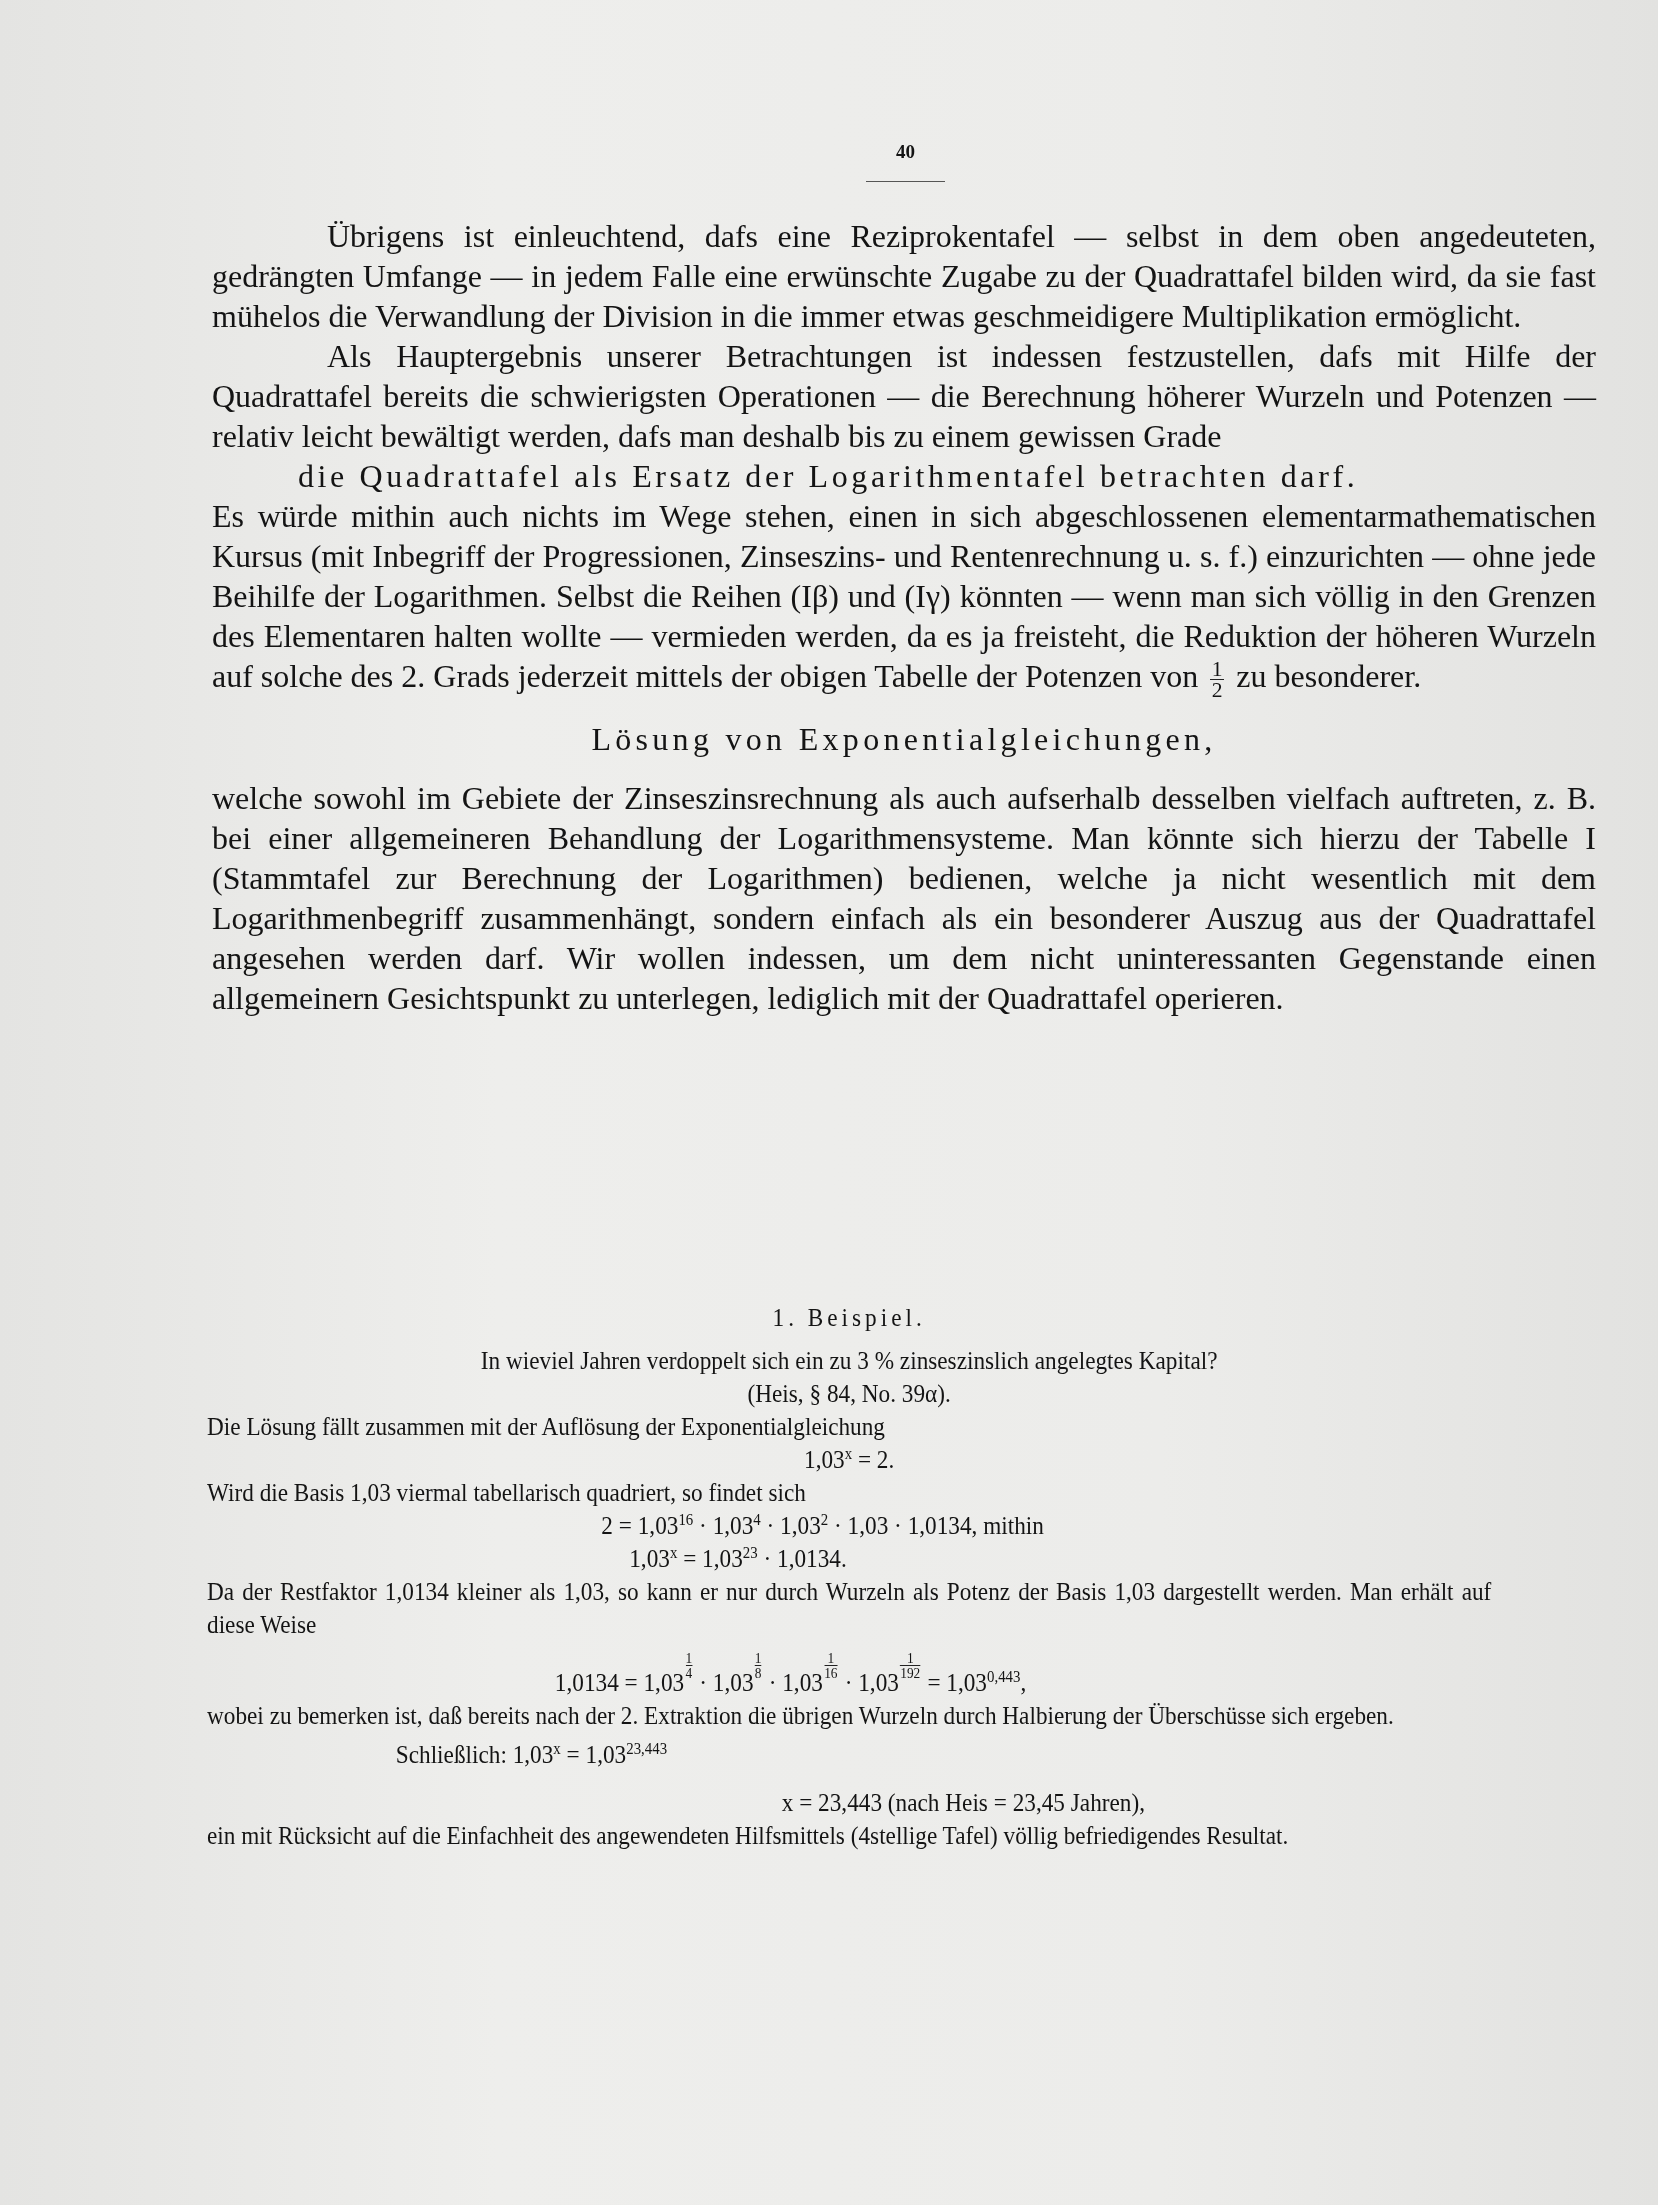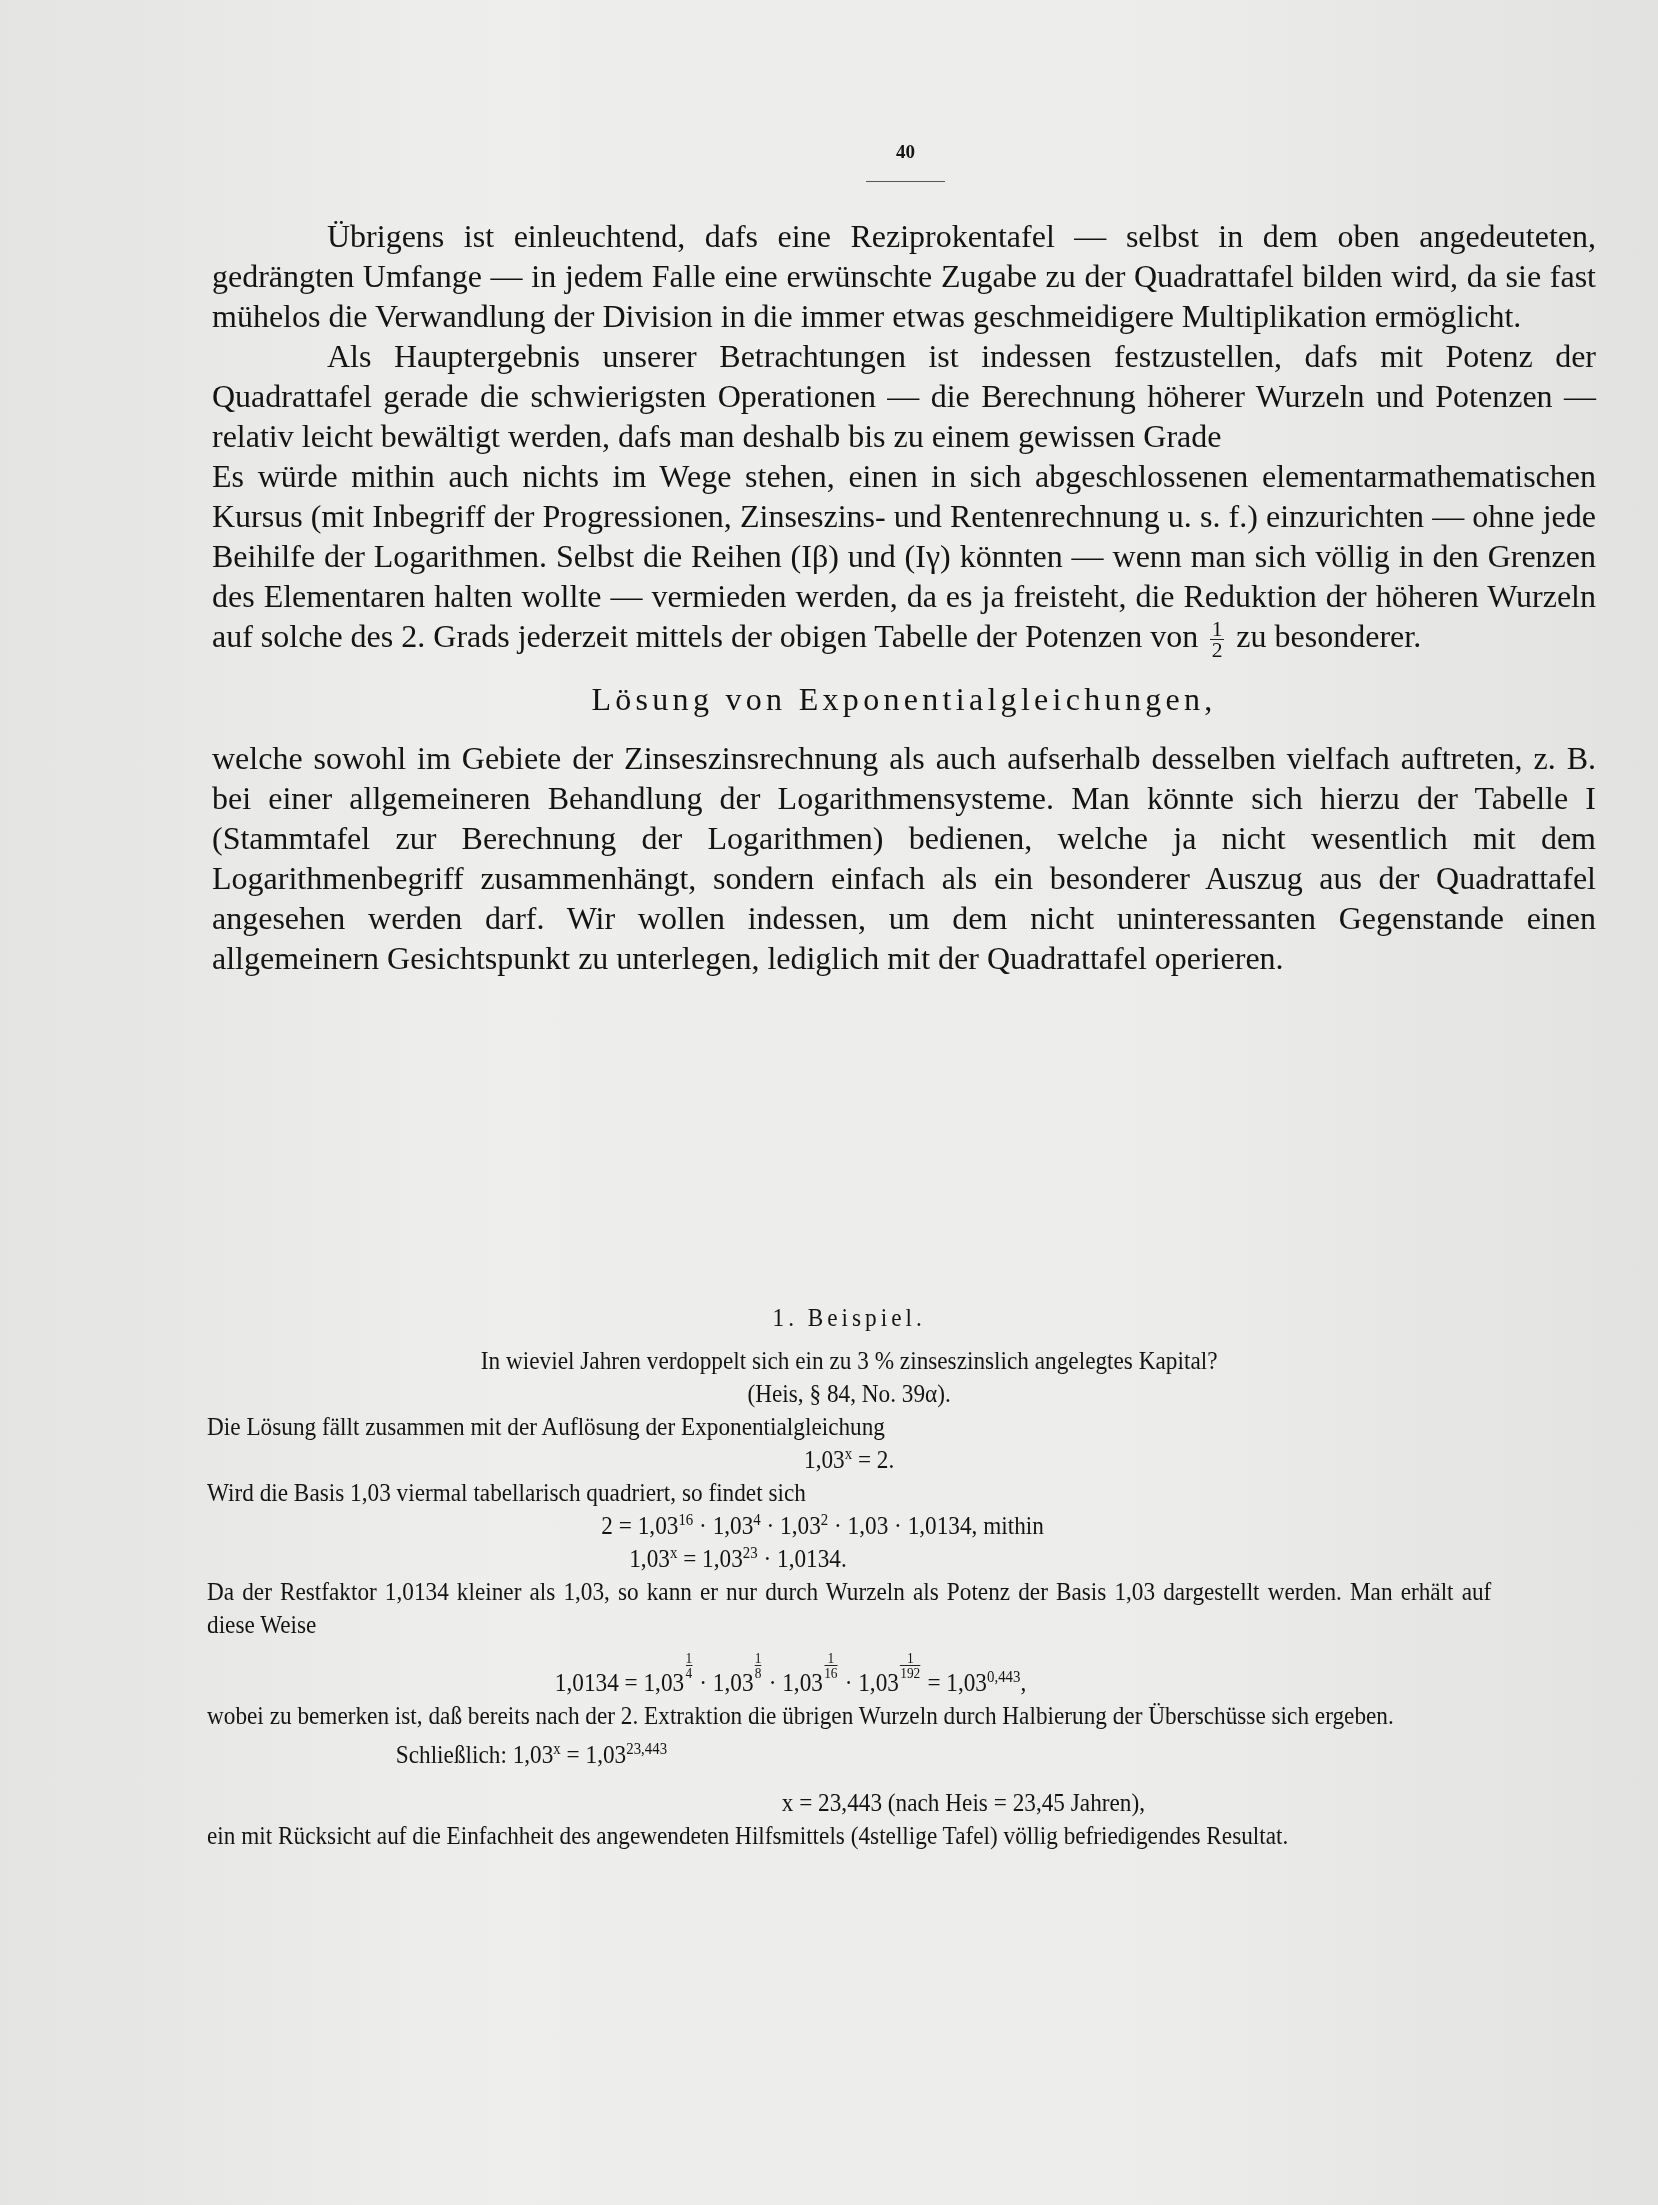--- a/index.html
+++ b/index.html
@@ -51,21 +51,22 @@
 </style>
 </head>
 <body>
 
 <div class="page">
   <div class="pagenum">40</div>
   <div class="pagenum-rule"></div>
 
   <div class="body-text">
     <p class="indent">Übrigens ist einleuchtend, dafs eine Reziprokentafel — selbst in dem oben angedeuteten, gedrängten Umfange — in jedem Falle eine erwünschte Zugabe zu der Quadrattafel bilden wird, da sie fast mühelos die Verwandlung der Division in die immer etwas geschmeidigere Multiplikation ermöglicht.</p>
-    <p class="indent">Als Hauptergebnis unserer Betrachtungen ist indessen festzustellen, dafs mit Potenz der Quadrattafel gerade die schwierigsten Operationen — die Berechnung höherer Wurzeln und Potenzen — relativ leicht bewältigt werden, dafs man deshalb bis zu einem gewissen Grade</p>
+    <p class="indent">Als Hauptergebnis unserer Betrachtungen ist indessen festzustellen, dafs mit Hilfe der Quadrattafel bereits die schwierigsten Operationen — die Berechnung höherer Wurzeln und Potenzen — relativ leicht bewältigt werden, dafs man deshalb bis zu einem gewissen Grade</p>
+    <p class="center-emph">die Quadrattafel als Ersatz der Logarithmentafel betrachten darf.</p>
     <p>
       <span>Es würde mithin auch nichts im Wege stehen, einen in sich abgeschlossenen elementarmathematischen Kursus (mit Inbegriff der Progressionen, Zinseszins- und Rentenrechnung u. s. f.) einzurichten — ohne jede Beihilfe der Logarithmen. Selbst die Reihen (Iβ) und (Iγ) könnten — wenn man sich völlig in den Grenzen des Elementaren halten wollte — vermieden werden, da es ja freisteht, die Reduktion der höheren Wurzeln auf solche des 2. Grads jederzeit mittels der obigen Tabelle der Potenzen von</span>
       <span class="frac">
         <span class="num">1</span>
         <span class="den">2</span>
       </span>
       <span>zu besonderer.</span>
     </p>
     <p class="center-head">Lösung von Exponentialgleichungen,</p>
     <p>welche sowohl im Gebiete der Zinseszinsrechnung als auch aufserhalb desselben vielfach auftreten, z. B. bei einer allgemeineren Behandlung der Logarithmensysteme. Man könnte sich hierzu der Tabelle I (Stammtafel zur Berechnung der Logarithmen) bedienen, welche ja nicht wesentlich mit dem Logarithmenbegriff zusammenhängt, sondern einfach als ein besonderer Auszug aus der Quadrattafel angesehen werden darf. Wir wollen indessen, um dem nicht uninteressanten Gegenstande einen allgemeinern Gesichtspunkt zu unterlegen, lediglich mit der Quadrattafel operieren.</p>

